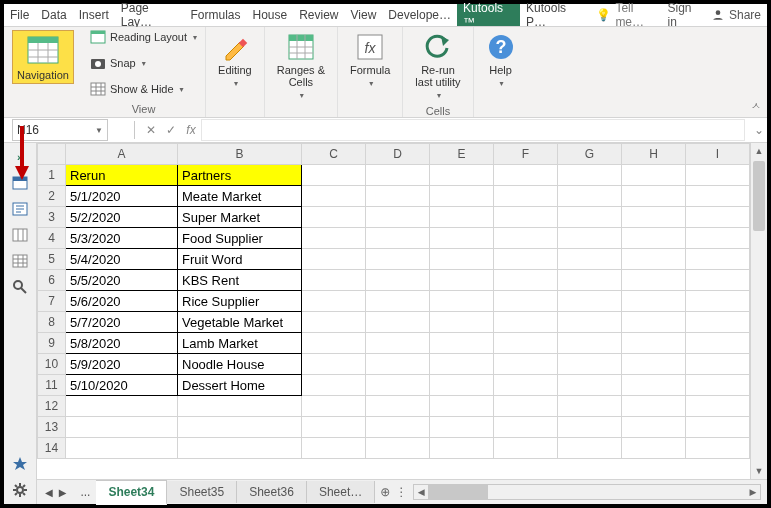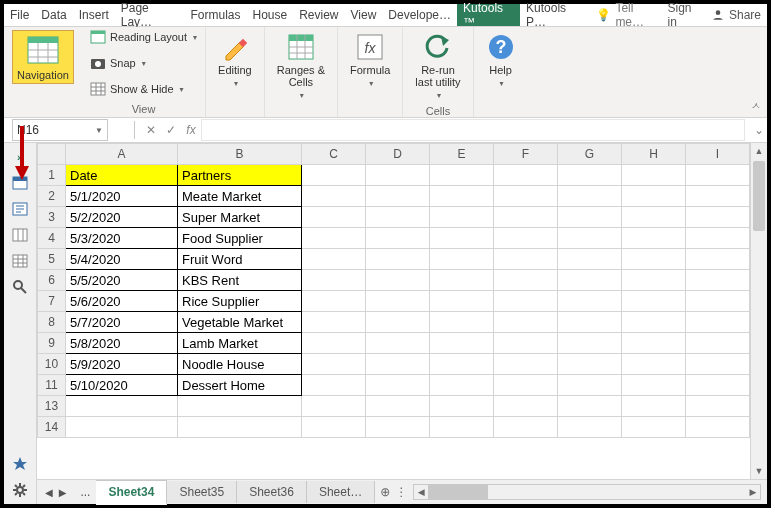--- a/index.html
+++ b/index.html
@@ -307,21 +307,21 @@
             <th>C</th>
             <th>D</th>
             <th>E</th>
             <th>F</th>
             <th>G</th>
             <th>H</th>
             <th>I</th>
           </tr>
           <tr>
                     <th class="rowh">1</th>
-                    <td class="hdr-yellow bordered">Date</td>
+                    <td class="hdr-yellow bordered">Rerun</td>
                     <td class="hdr-yellow bordered">Partners</td>
                     <td></td>
                     <td></td>
                     <td></td>
                     <td></td>
                     <td></td>
                     <td></td>
                     <td></td>
                   </tr>
           <tr>
@@ -429,20 +429,32 @@
                     <td></td>
                     <td></td>
                     <td></td>
                     <td></td>
                     <td></td>
                   </tr>
           <tr>
                     <th class="rowh">11</th>
                     <td class="bordered al-r">5/10/2020</td>
                     <td class="bordered">Dessert Home</td>
+                    <td></td>
+                    <td></td>
+                    <td></td>
+                    <td></td>
+                    <td></td>
+                    <td></td>
+                    <td></td>
+                  </tr>
+          <tr>
+                    <th class="rowh">12</th>
+                    <td></td>
+                    <td></td>
                     <td></td>
                     <td></td>
                     <td></td>
                     <td></td>
                     <td></td>
                     <td></td>
                     <td></td>
                   </tr>
           <tr>
                     <th class="rowh">13</th>

